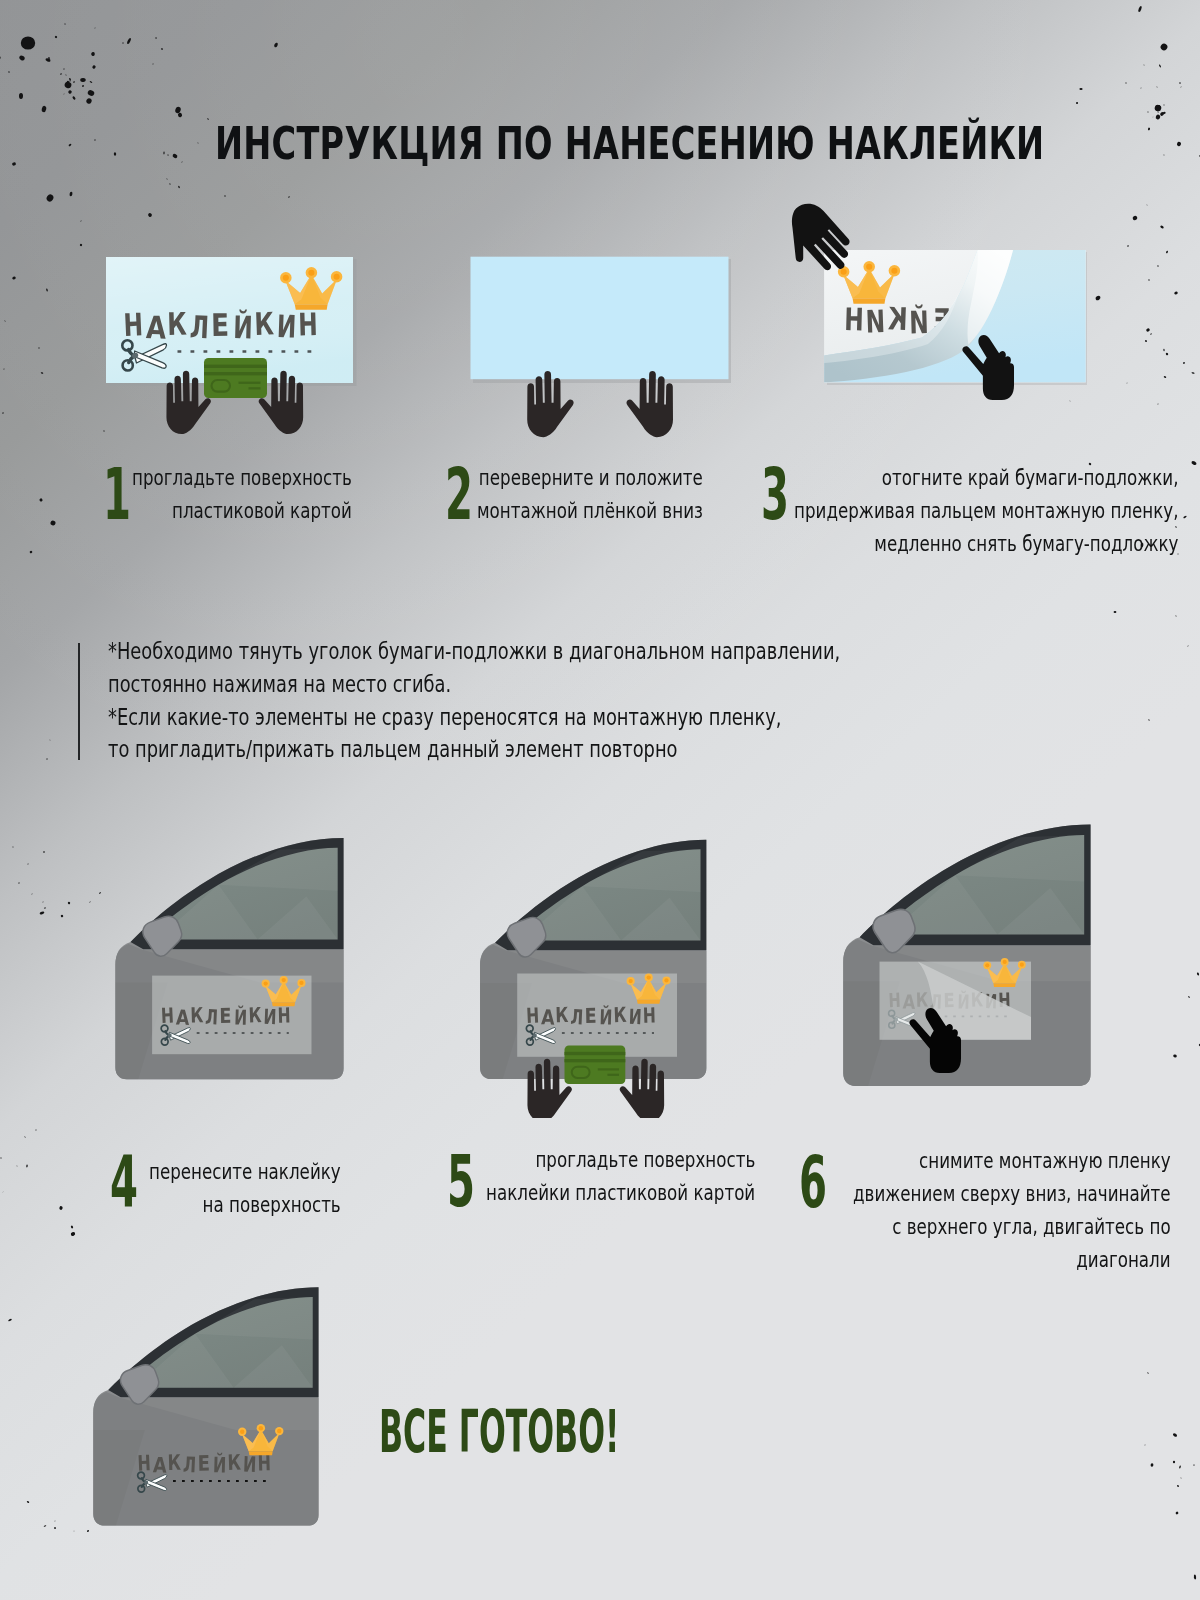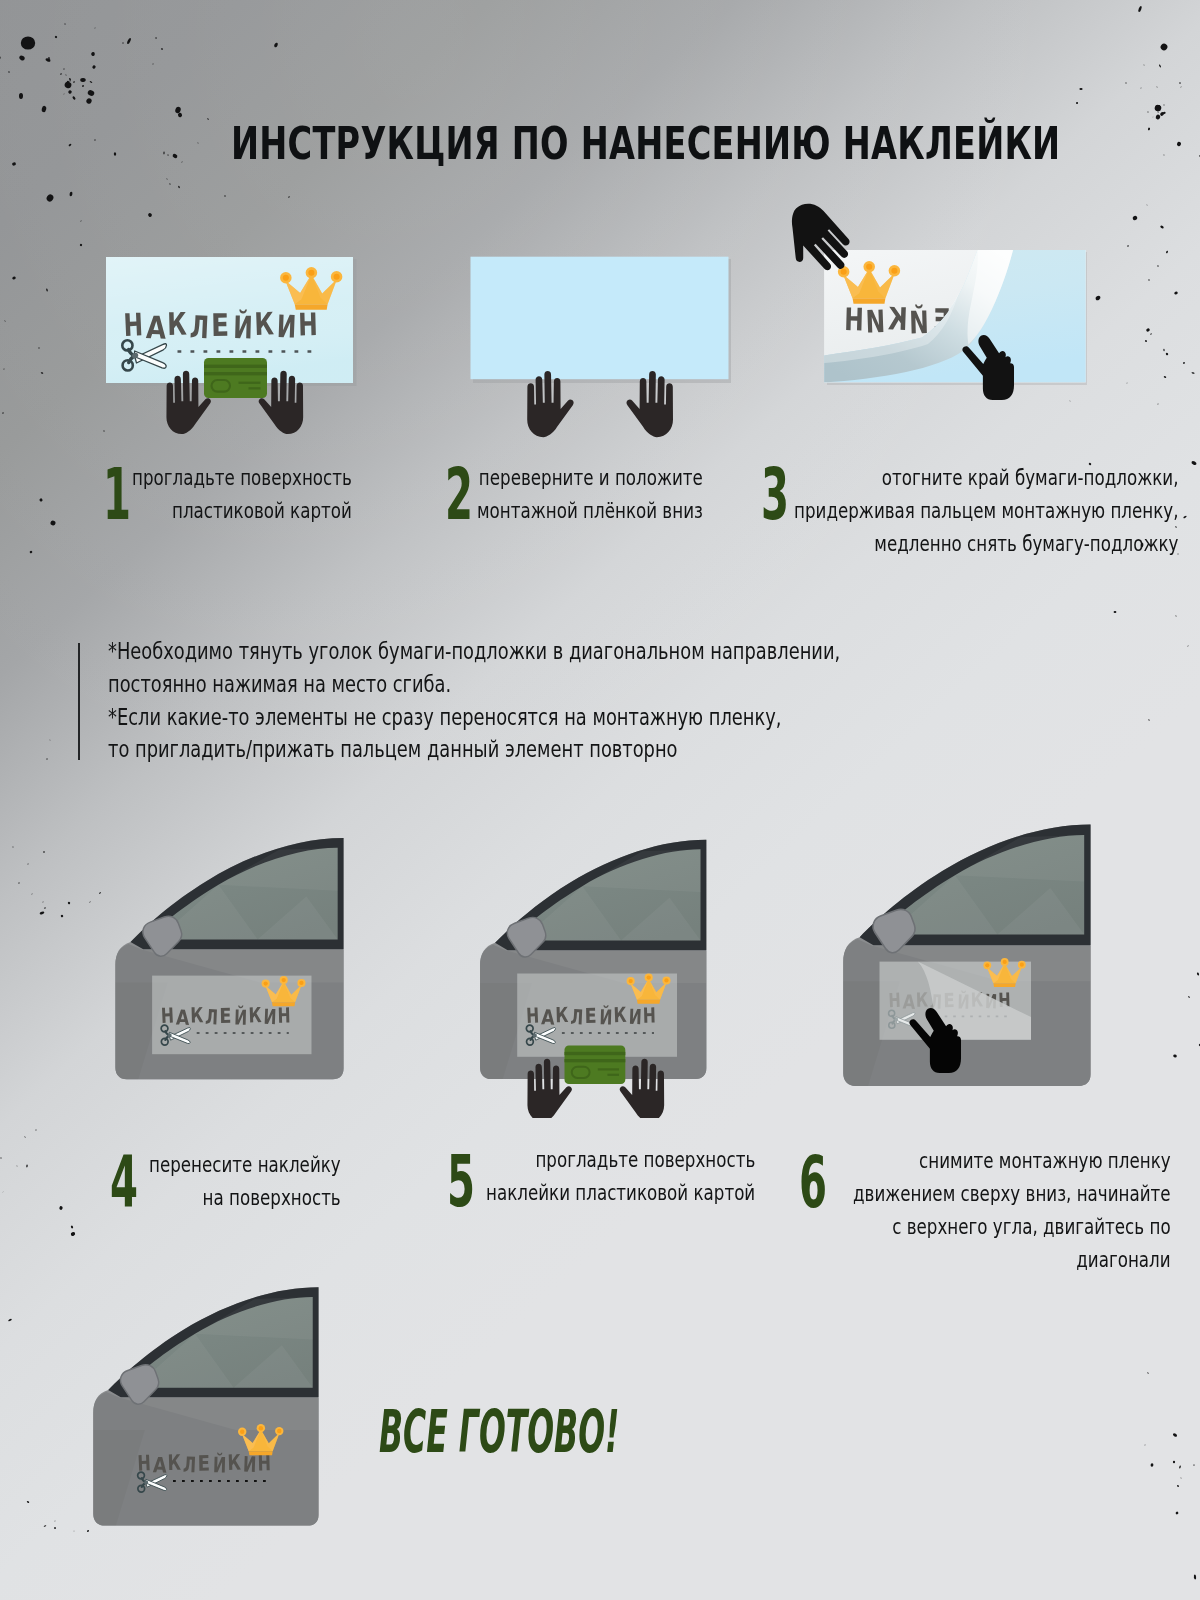--- a/index.html
+++ b/index.html
@@ -10,42 +10,42 @@
     background:
       radial-gradient(900px 1100px at 35% 3%, rgba(255,255,255,0.09) 0%, rgba(255,255,255,0) 75%),
       linear-gradient(137.4deg, #8f9193 0%, #919395 8.3%, #979999 16.7%, #a4a6a8 25%,
         #bec0c2 33.3%, #d3d5d7 41.7%, #dcdee0 50%, #e0e2e4 58.3%, #e2e3e5 66.7%, #e2e3e5 100%);
   }
   .sp{position:absolute;pointer-events:none;}
 
   
   #title{position:absolute;left:215px;top:88px;width:900px;height:52px;text-align:left;
          font-weight:700;font-size:45px;line-height:52px;color:#0f1113;
-         font-stretch:condensed;white-space:nowrap;letter-spacing:0.3px;margin-left:16px;}
+         font-stretch:condensed;white-space:nowrap;letter-spacing:0.3px;}
   #title b{display:inline-block;transform:scaleX(0.828);transform-origin:left top;font-weight:700;}
 
   
   .step{position:absolute;}
   .step .n{position:absolute;left:0;top:0;color:#2d4a16;font-weight:700;font-size:71px;
            line-height:71px;font-stretch:condensed;}
   .step .n i{display:inline-block;font-style:normal;transform:scaleX(0.63);transform-origin:left top;}
   .step .t{position:absolute;color:#131415;font-size:21.3px;line-height:33px;font-stretch:condensed;
            white-space:nowrap;text-align:right;}
   .step .t div{transform:scaleX(0.872);transform-origin:left center;}
 
   
   #notes{position:absolute;left:78px;top:635px;}
   #notes .bar{position:absolute;left:0;top:8px;width:2px;height:117px;background:#232527;}
   #notes .lines{position:absolute;left:30px;top:0;color:#131415;font-size:23px;line-height:32.8px;
         font-stretch:condensed;white-space:nowrap;}
   #notes .lines div{transform:scaleX(0.862);transform-origin:left center;}
 
   
   #final{position:absolute;left:379px;top:1402px;color:#2d4a16;font-weight:700;font-size:58.7px;
-         line-height:60px;font-stretch:condensed;white-space:nowrap;font-style:italic;}
+         line-height:60px;font-stretch:condensed;white-space:nowrap;}
   #final b{display:inline-block;transform:scaleX(0.598);transform-origin:left top;font-weight:700;}
 </style>
 </head>
 <body>
 
 <div id="page">
 
 <svg class="sp" id="splatter" width="1200" height="1600" viewBox="0 0 1200 1600" style="left:0;top:0">
       <g fill="#131314">
         <ellipse cx="21" cy="96" rx="2.9" ry="2.0" transform="rotate(91 21 96)"></ellipse>
@@ -606,21 +606,21 @@
     <div class="lines">
       <div>*Необходимо тянуть уголок бумаги-подложки в диагональном направлении,</div>
         <div>постоянно нажимая на место сгиба.</div>
       <div>*Если какие-то элементы не сразу переносятся на монтажную пленку,</div>
         <div>то пригладить/прижать пальцем данный элемент повторно</div>
     </div>
   </div>
 
   <div class="step" style="left:110px;top:1146px">
     <div class="n"><i>4</i></div>
-    <div class="t" style="left:39px;top:2px">
+    <div class="t" style="left:39px;top:9px">
       <div>перенесите наклейку</div>
         <div>на поверхность</div>
     </div>
   </div>
   <div class="step" style="left:447px;top:1146px">
     <div class="n"><i>5</i></div>
     <div class="t" style="left:39px;top:-3px">
       <div>прогладьте поверхность</div>
         <div>наклейки пластиковой картой</div>
     </div>

